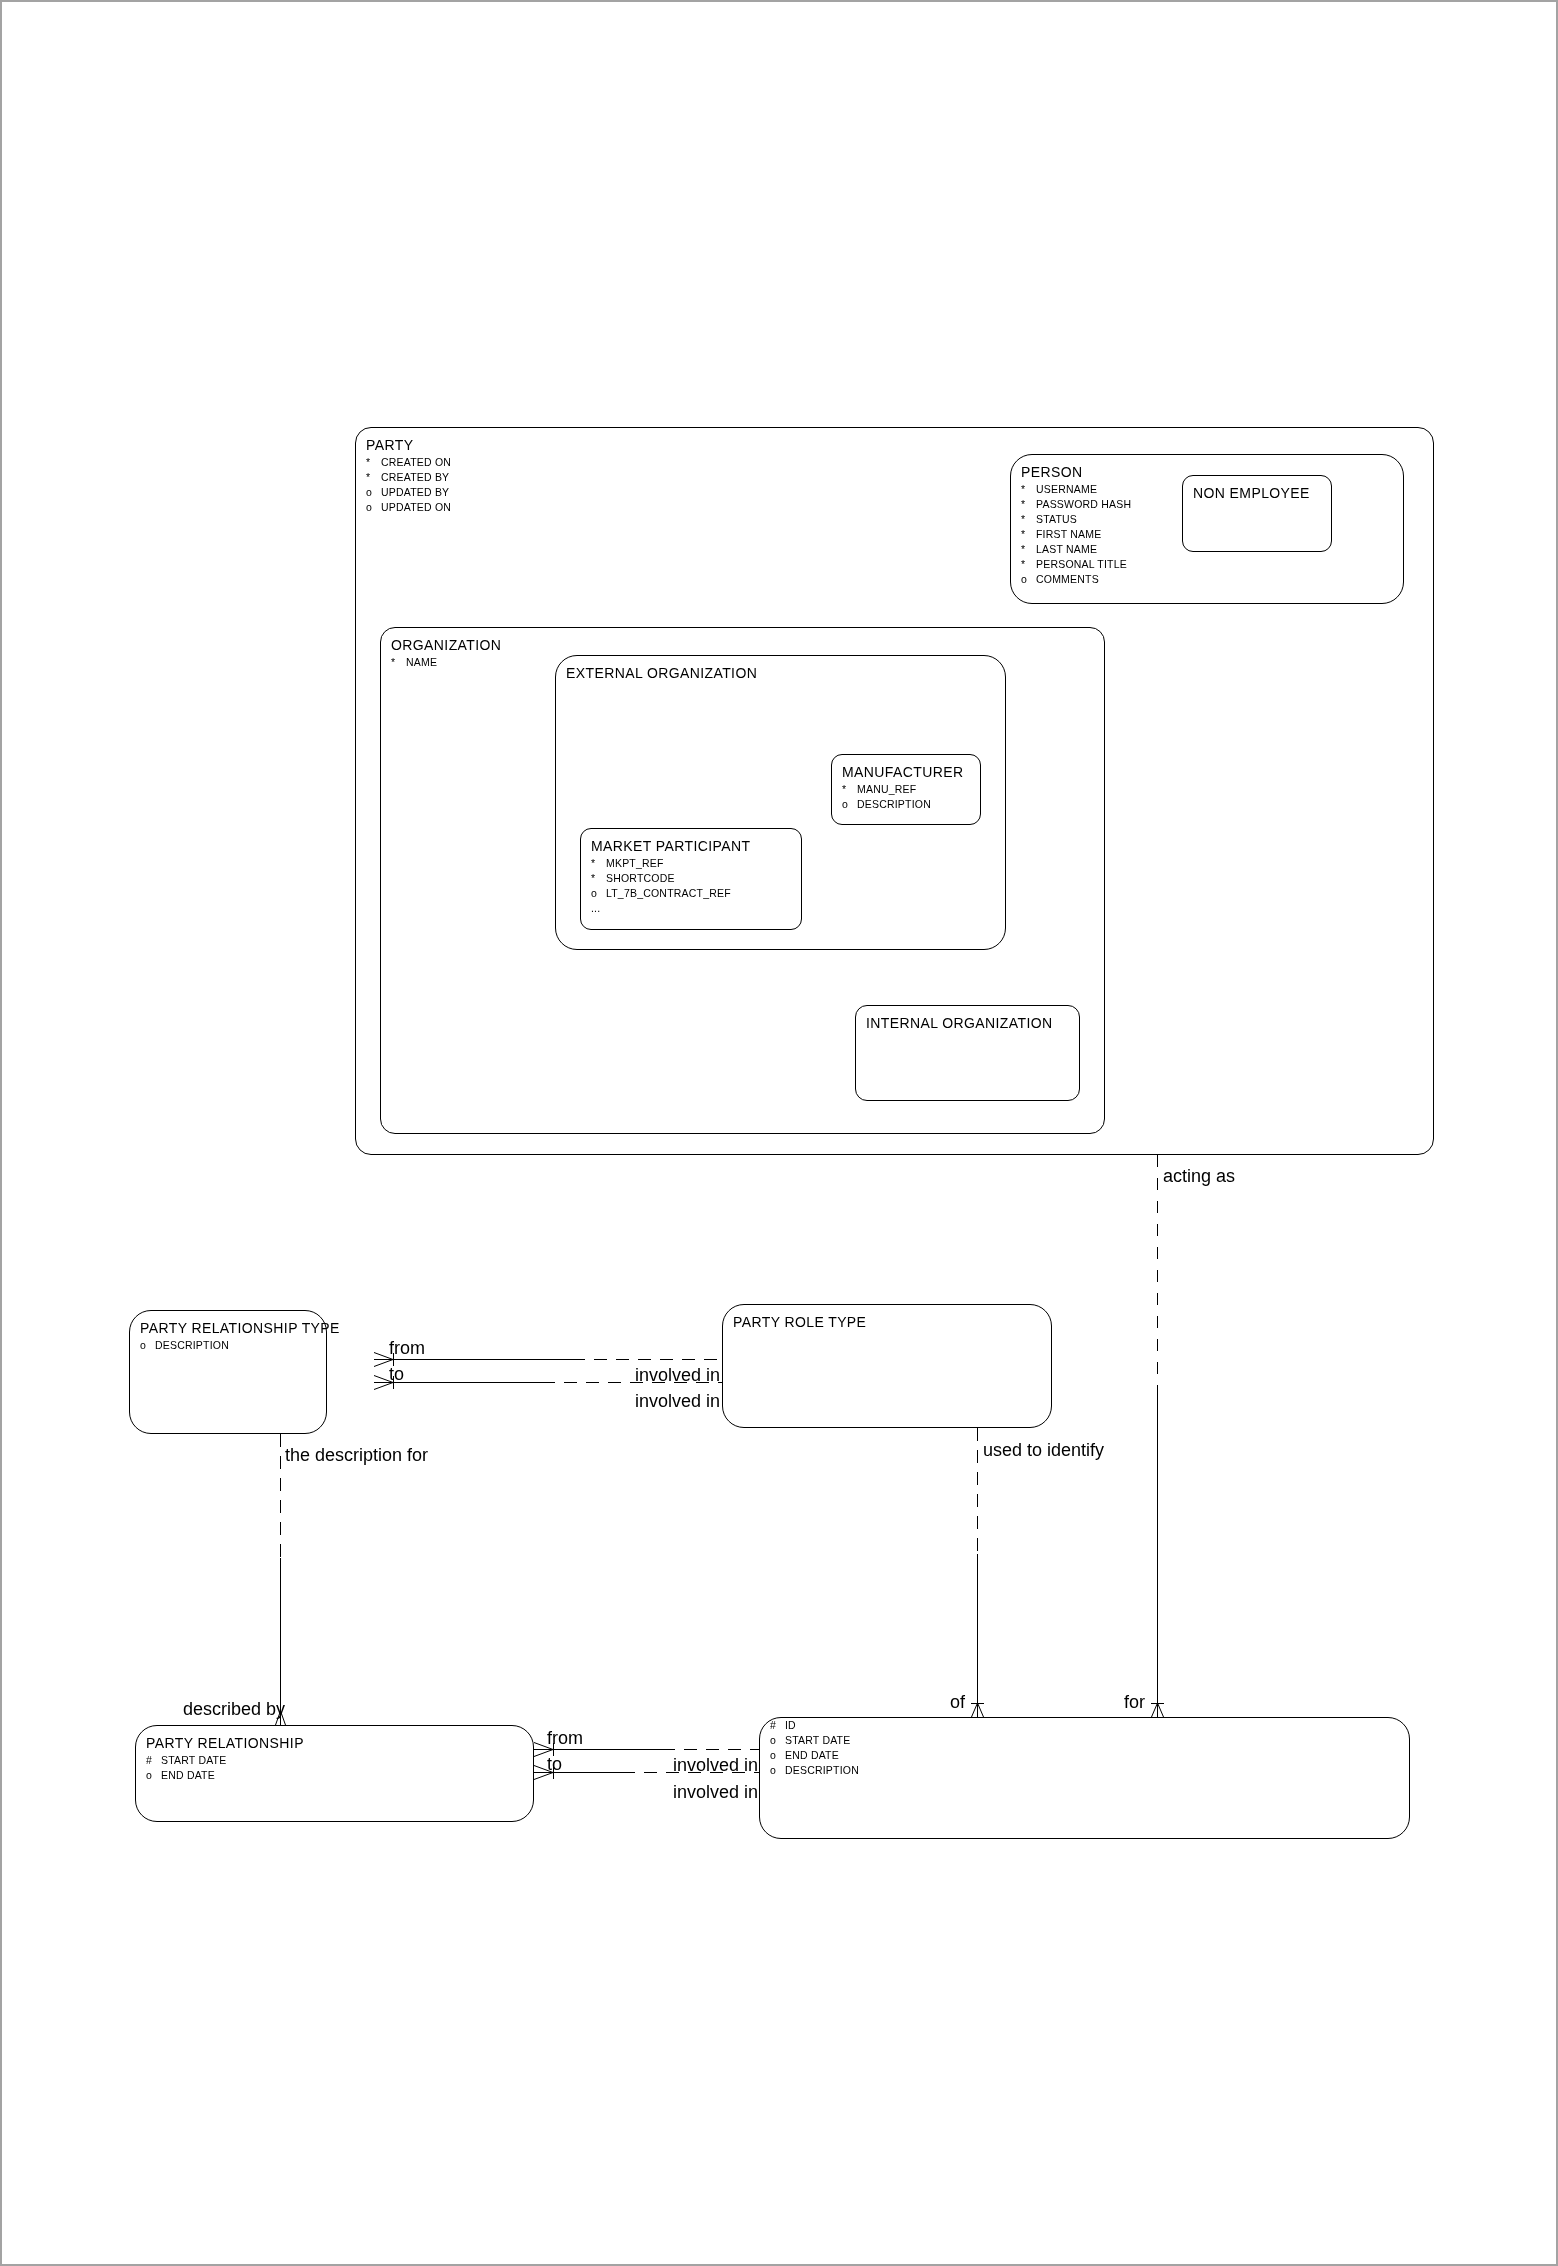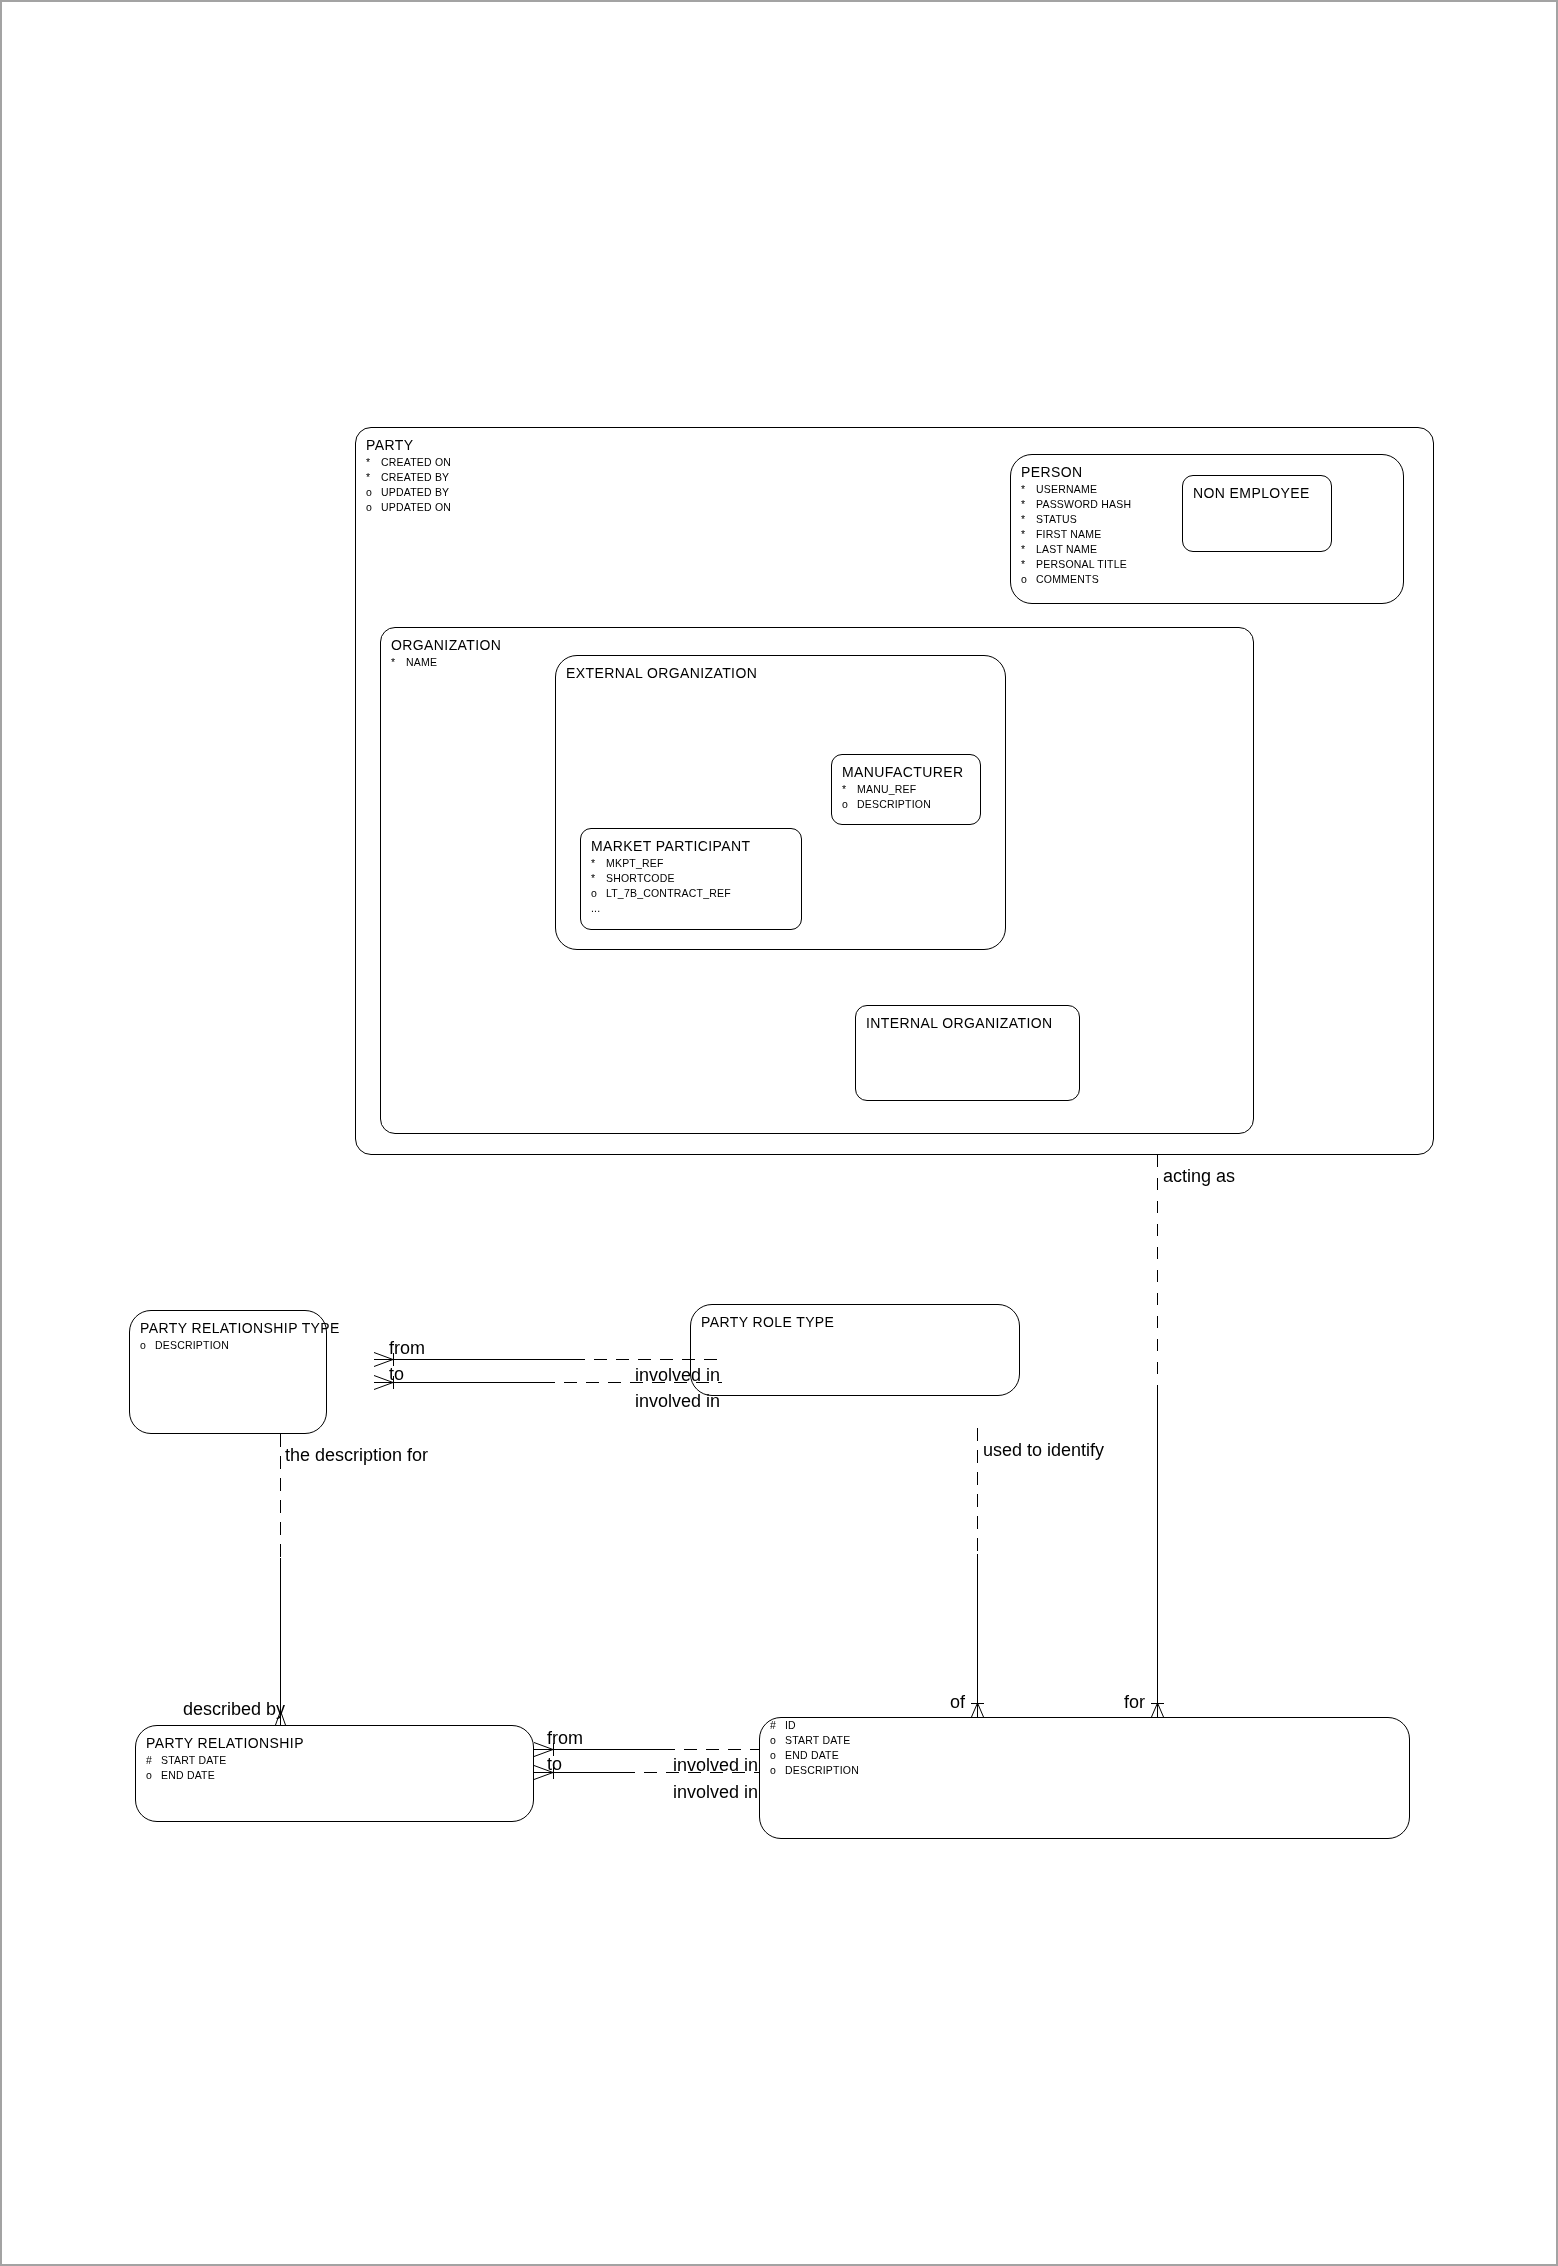--- a/index.html
+++ b/index.html
@@ -45,21 +45,21 @@
     <div class="attr"><span class="b">*</span><span>FIRST NAME</span></div>
     <div class="attr"><span class="b">*</span><span>LAST NAME</span></div>
     <div class="attr"><span class="b">*</span><span>PERSONAL TITLE</span></div>
     <div class="attr"><span class="b">o</span><span>COMMENTS</span></div>
   </div>
 
   <div class="entity" style="left:1180px;top:473px;width:150px;height:77px;border-radius:11px">
     <span class="title">NON EMPLOYEE</span>
   </div>
 
-  <div class="entity" style="left:378px;top:625px;width:874px;height:507px;border-radius:15px">
+  <div class="entity" style="left:378px;top:625px;width:725px;height:507px;border-radius:15px">
     <span class="title">ORGANIZATION</span>
     <div class="attr"><span class="b">*</span><span>NAME</span></div>
   </div>
 
   <div class="entity" style="left:553px;top:653px;width:451px;height:295px">
     <span class="title">EXTERNAL ORGANIZATION</span>
   </div>
 
   <div class="entity" style="left:829px;top:752px;width:150px;height:71px;border-radius:11px">
     <span class="title">MANUFACTURER</span>
@@ -77,21 +77,21 @@
 
   <div class="entity" style="left:853px;top:1003px;width:225px;height:96px;border-radius:12px">
     <span class="title">INTERNAL ORGANIZATION</span>
   </div>
 
   <div class="entity" style="left:127px;top:1308px;width:198px;height:124px">
     <span class="title">PARTY RELATIONSHIP TYPE</span>
     <div class="attr"><span class="b">o</span><span>DESCRIPTION</span></div>
   </div>
 
-  <div class="entity" style="left:688px;top:1302px;width:330px;height:92px">
+  <div class="entity" style="left:720px;top:1302px;width:330px;height:124px">
     <span class="title">PARTY ROLE TYPE</span>
   </div>
 
   <div class="entity" style="left:133px;top:1723px;width:399px;height:97px">
     <span class="title">PARTY RELATIONSHIP</span>
     <div class="attr"><span class="b">#</span><span>START DATE</span></div>
     <div class="attr"><span class="b">o</span><span>END DATE</span></div>
   </div>
 
   <div class="entity" style="left:757px;top:1715px;width:651px;height:122px">

